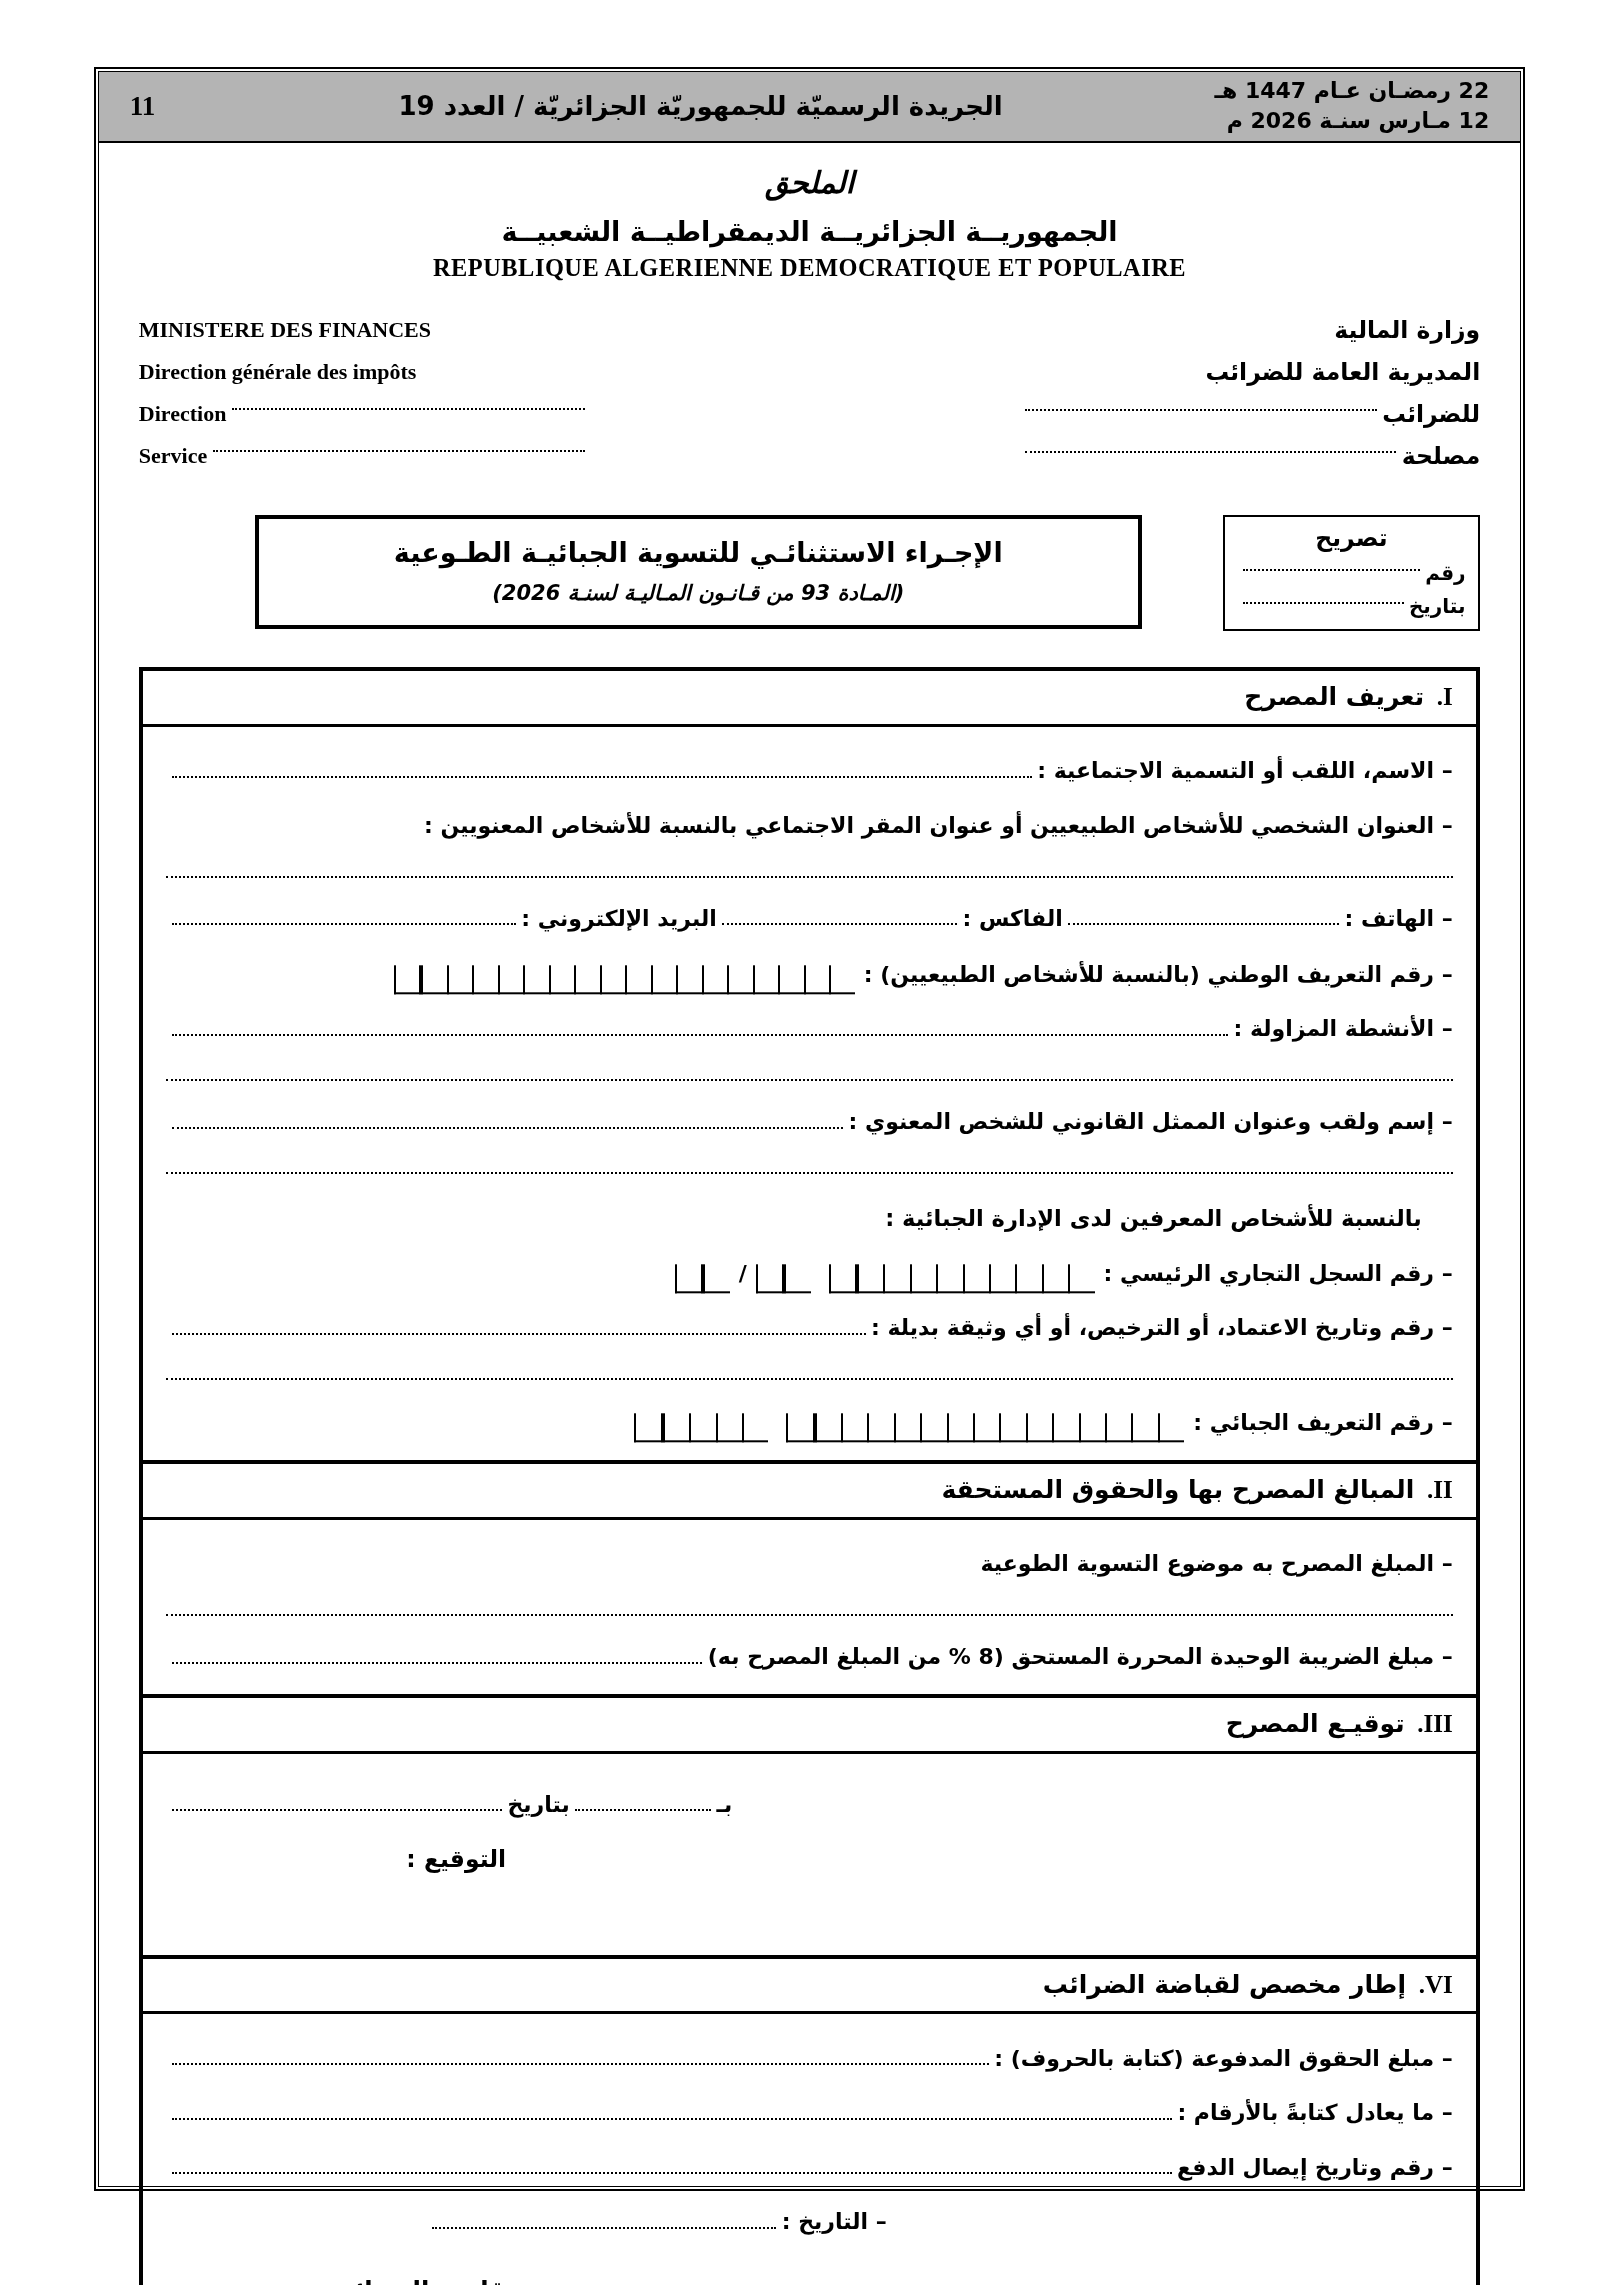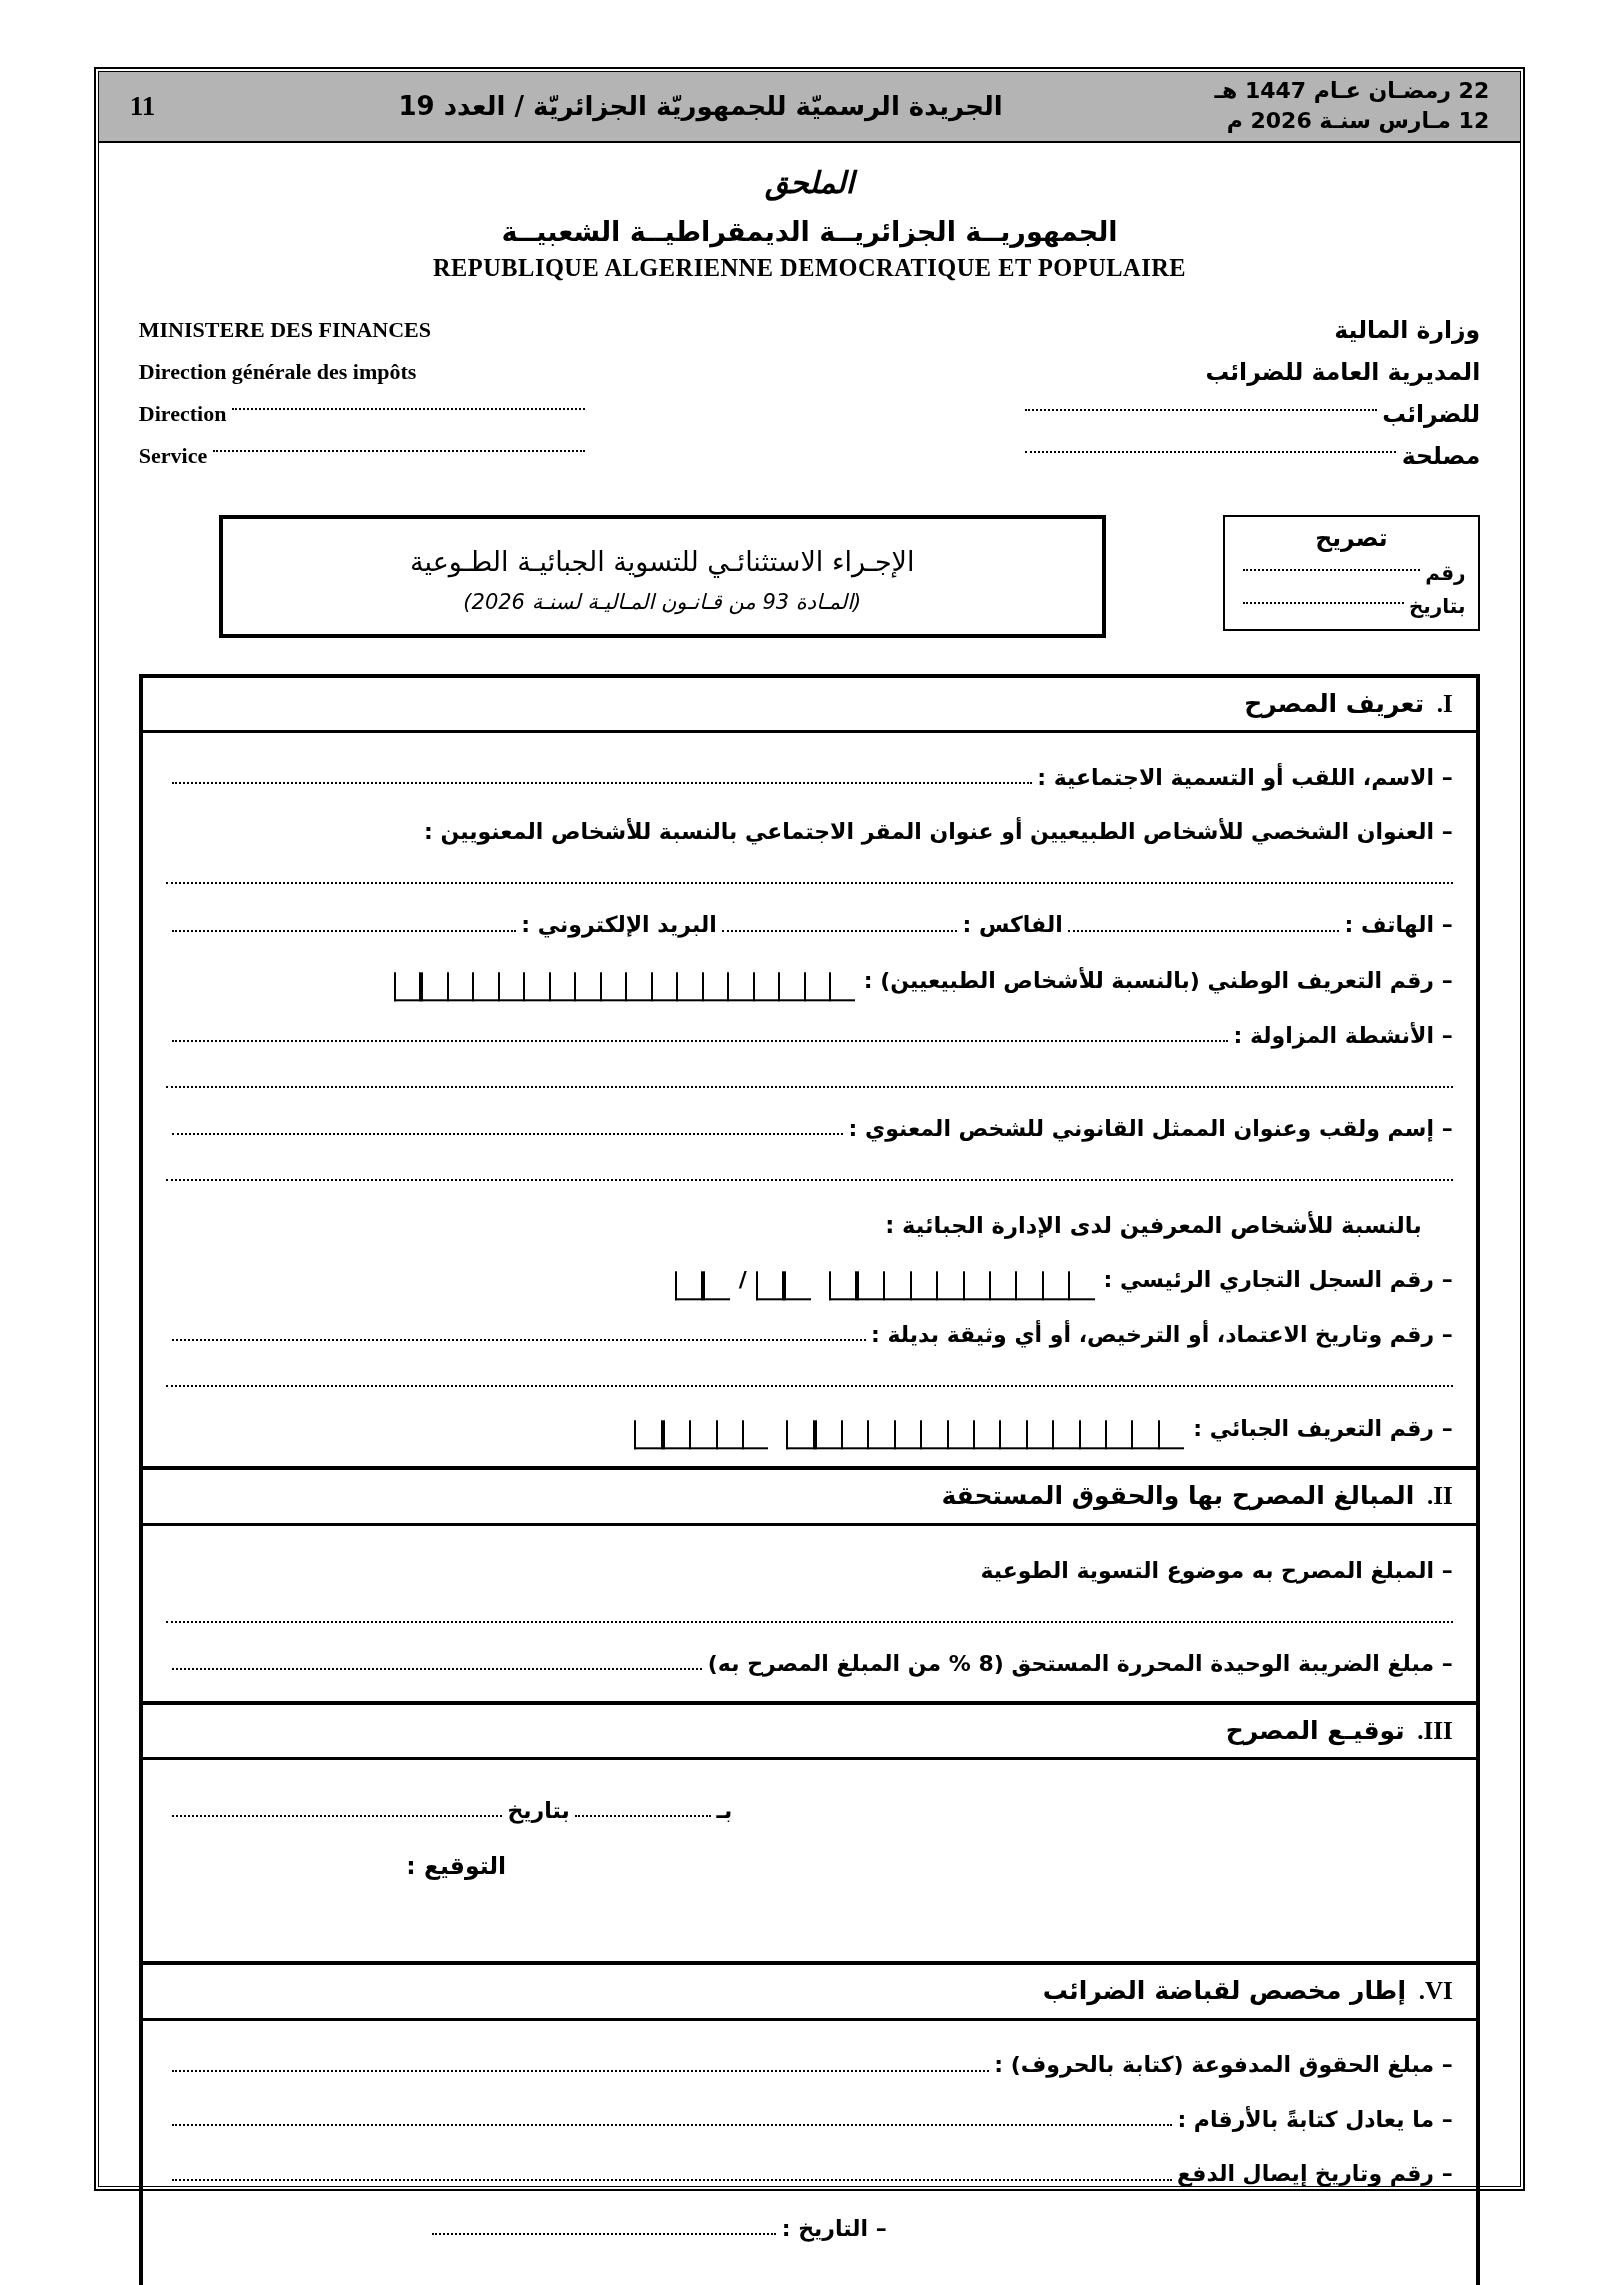--- a/index.html
+++ b/index.html
@@ -45,24 +45,24 @@
   .dotline-row{ display:flex; align-items:center; white-space:nowrap; }
   .fill{
     flex:1 1 auto; min-width:27px;
     border-bottom:2.7px dotted #000;
     margin:0 5.4px 7.2px 5.4px;
   }
   .min-fr .fill{ margin-bottom:9px; }
   
   .decl-row{ display:flex; align-items:flex-start; margin-top:38px; }
   .proc-box{
-    margin-left:80px; width:861px;
+    margin-left:116px; width:861px;
     border:4.5px solid #000;
-    text-align:center; font-weight:normal;
-    padding:27px 9px 20px 9px;
+    text-align:center; font-weight:bold;
+    padding:18px 9px 20px 9px;
   }
   .proc-box .ptitle{ font-size:27px; direction:rtl; }
   .proc-box .psub{ font-size:21px; font-style:italic; margin-top:12.7px; direction:rtl; }
   .ref-box{
     margin-left:auto; width:228px;
     border:2.7px solid #000;
     direction:rtl; font-weight:bold;
     padding:7.2px 12.7px 11px 12.7px;
   }
   .ref-box .rtitle{ text-align:center; font-size:23.5px; letter-spacing:1.8px; }

